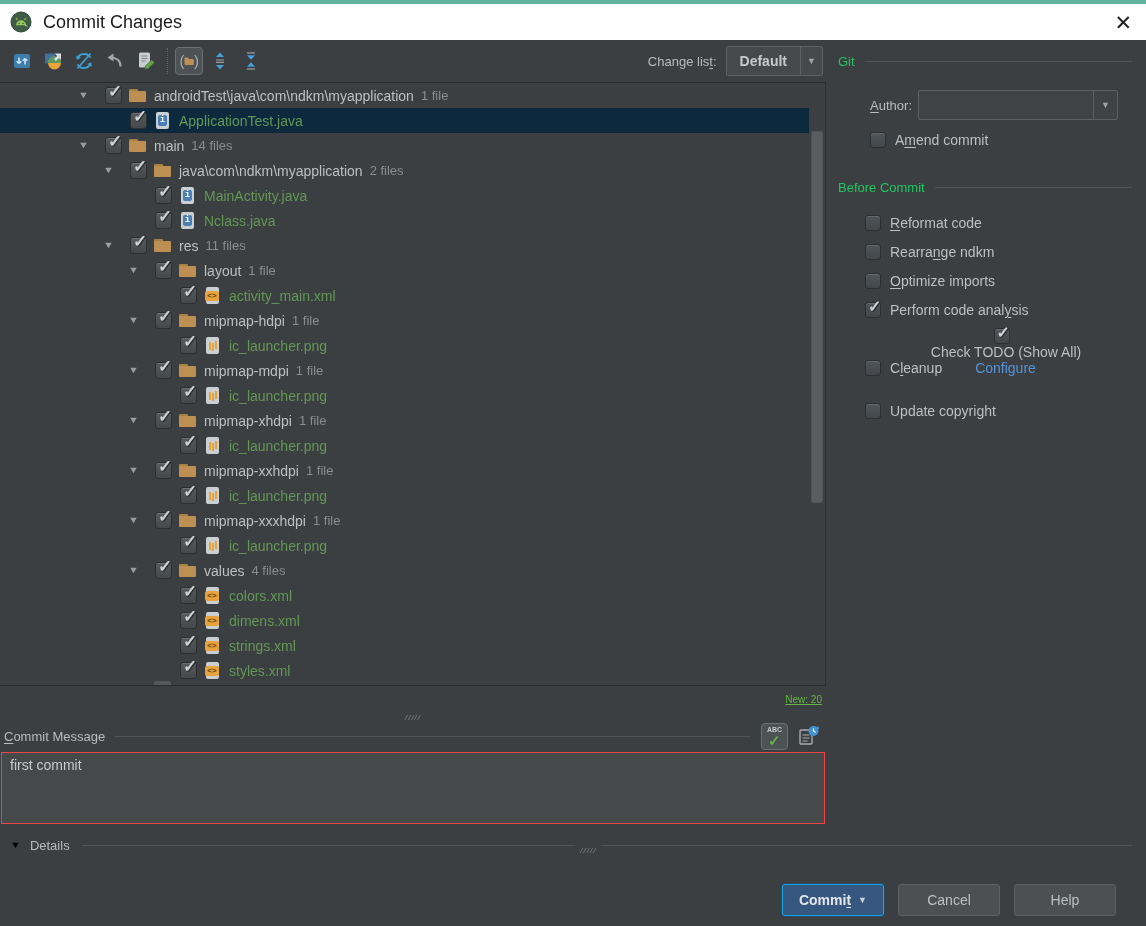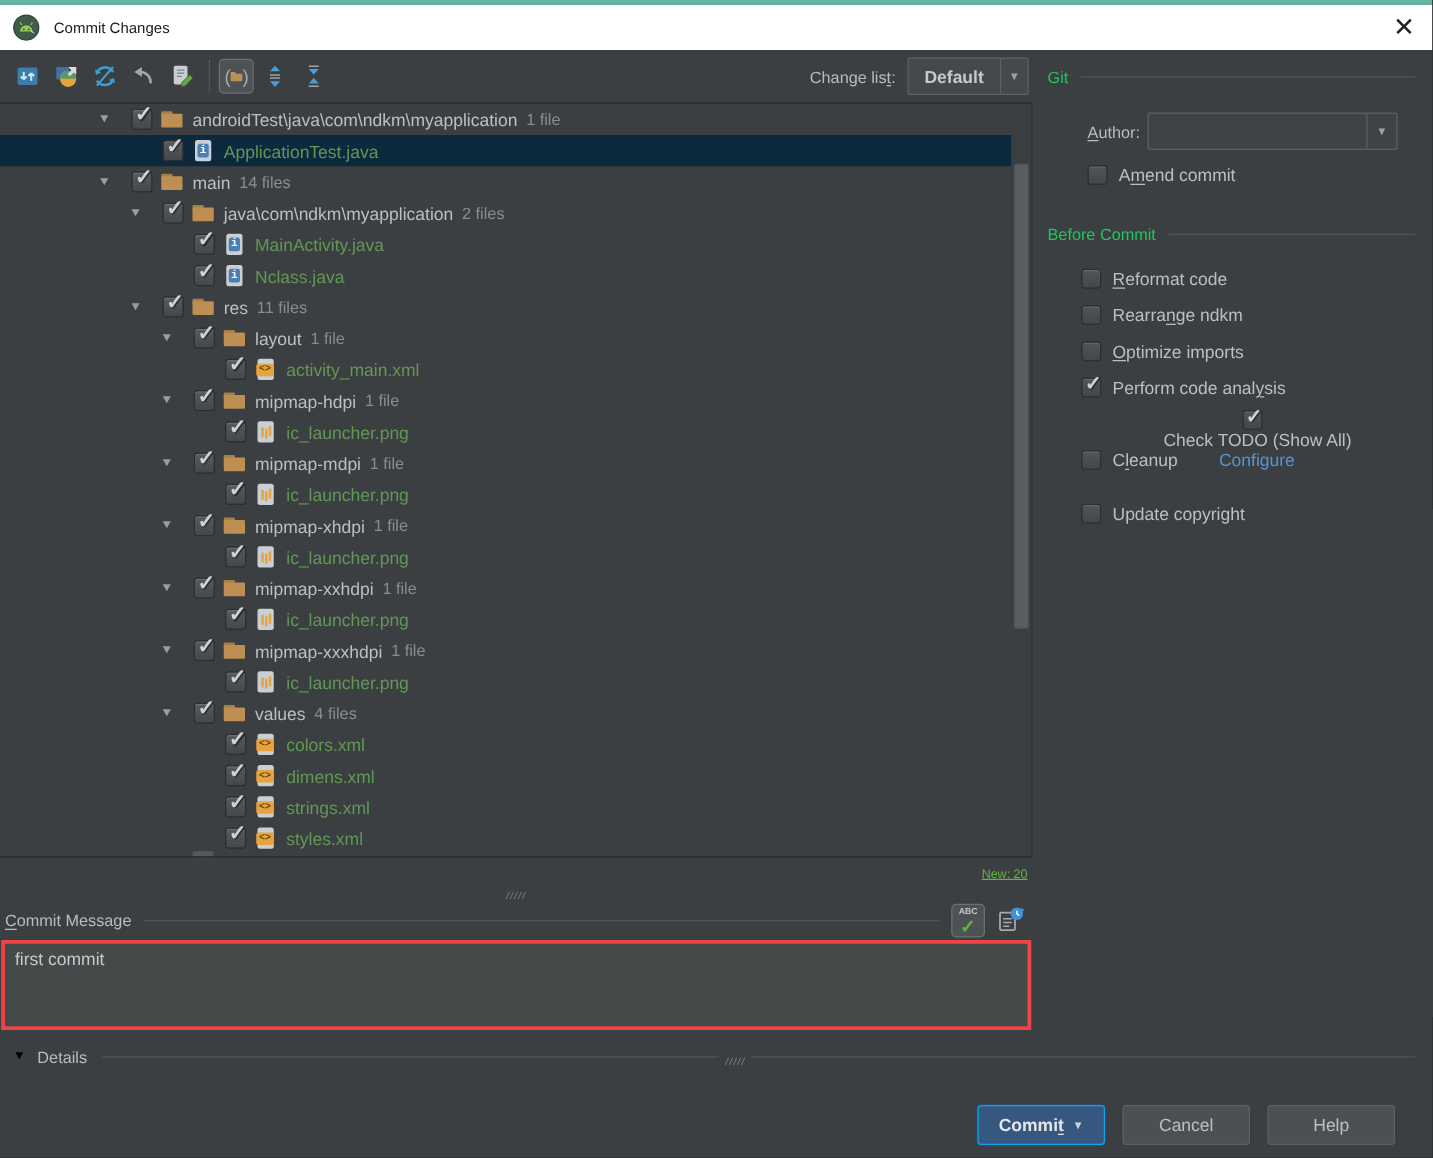--- a/index.html
+++ b/index.html
@@ -3,21 +3,21 @@
 <meta charset="utf-8">
 <style>
   html,body{margin:0;padding:0;background:#2b2b2b;}
   *{box-sizing:border-box;font-family:"Liberation Sans",sans-serif;}
   #app{position:relative;width:1146px;height:926px;background:#3c3f41;overflow:hidden;}
 
   
   .accent-strip{position:absolute;top:0;left:0;width:100%;height:4px;background:#62b49e;}
   .titlebar{position:absolute;top:4px;left:0;width:100%;height:36px;background:#ffffff;display:flex;align-items:center;padding:0 14px 0 10px;}
   .app-icon{width:22px;height:22px;display:inline-block;}
-  .title-text{margin-left:11px;font-size:12px;color:#1b1b1b;}
+  .title-text{margin-left:11px;font-size:18px;color:#1b1b1b;}
   .close-btn{margin-left:auto;font-size:21px;font-weight:300;color:#222;line-height:1;cursor:default;}
 
   
   .toolbar{position:absolute;top:40px;left:0;width:826px;height:42px;display:flex;align-items:center;padding-left:8px;}
   .tbtn{width:28px;height:28px;display:flex;align-items:center;justify-content:center;margin-right:3px;border-radius:4px;border:1px solid transparent;}
   .tbtn.pressed{background:#4d5254;border:1px solid #6b7072;}
   .tsep{width:1px;height:26px;border-left:1px dotted #63676a;margin:0 7px 0 4px;}
   .changelist{margin-left:auto;display:flex;align-items:center;padding-right:3px;}
   .cl-label{color:#bbbbbb;font-size:13px;margin-right:9px;}
   .combo{display:flex;height:30px;border:1px solid #5e6163;border-radius:2px;background:#45494b;align-items:stretch;}
@@ -51,21 +51,21 @@
   .grip::after{content:"/////";font-style:italic;font-size:8px;letter-spacing:1px;color:#85898b;}
 
   
   .cm-header{position:absolute;top:721px;left:0;width:826px;height:30px;display:flex;align-items:center;padding-left:4px;}
   .cm-label{color:#bbbbbb;font-size:13px;white-space:pre;}
   .hline{flex:1;height:1px;background:#515556;margin:0 10px;}
   .spell-btn{width:27px;height:27px;border:1px solid #6b7072;background:#4d5254;border-radius:4px;position:relative;margin-right:8px;}
   .spell-abc{position:absolute;top:2px;left:0;width:100%;text-align:center;font-size:7px;font-weight:bold;color:#c3c7c9;letter-spacing:0;}
   .spell-btn::after{content:"✓";position:absolute;bottom:-1px;left:6px;font-size:15px;font-weight:bold;color:#5fb344;}
   .hist-btn{width:26px;height:27px;margin-right:4px;display:flex;align-items:center;justify-content:center;}
-  .cm-text{position:absolute;top:752px;left:1px;width:824px;height:72px;background:#45494a;border:3px solid #ef4444;color:#c6cacb;font-size:14px;padding:4px 8px;resize:none;outline:none;}
+  .cm-text{position:absolute;top:752px;left:1px;width:824px;height:72px;background:#45494a;border:1px solid #ef4444;color:#c6cacb;font-size:14px;padding:4px 8px;resize:none;outline:none;}
 
   
   .details-row{position:absolute;top:835px;left:0;width:1146px;height:20px;display:flex;align-items:center;padding:0 14px 0 10px;}
   .d-arrow{color:#969b0;font-size:11px;transform:scaleY(.85);margin-right:9px;}
   .d-label{color:#b8bcbe;font-size:13px;margin-right:12px;}
   .d-line{flex:1;height:1px;background:#515556;position:relative;}
   .d-line .grip{position:absolute;left:47%;top:-6px;background:#3c3f41;padding:0 5px;}
 
   
   .git-panel{position:absolute;left:826px;top:40px;width:320px;height:660px;}

